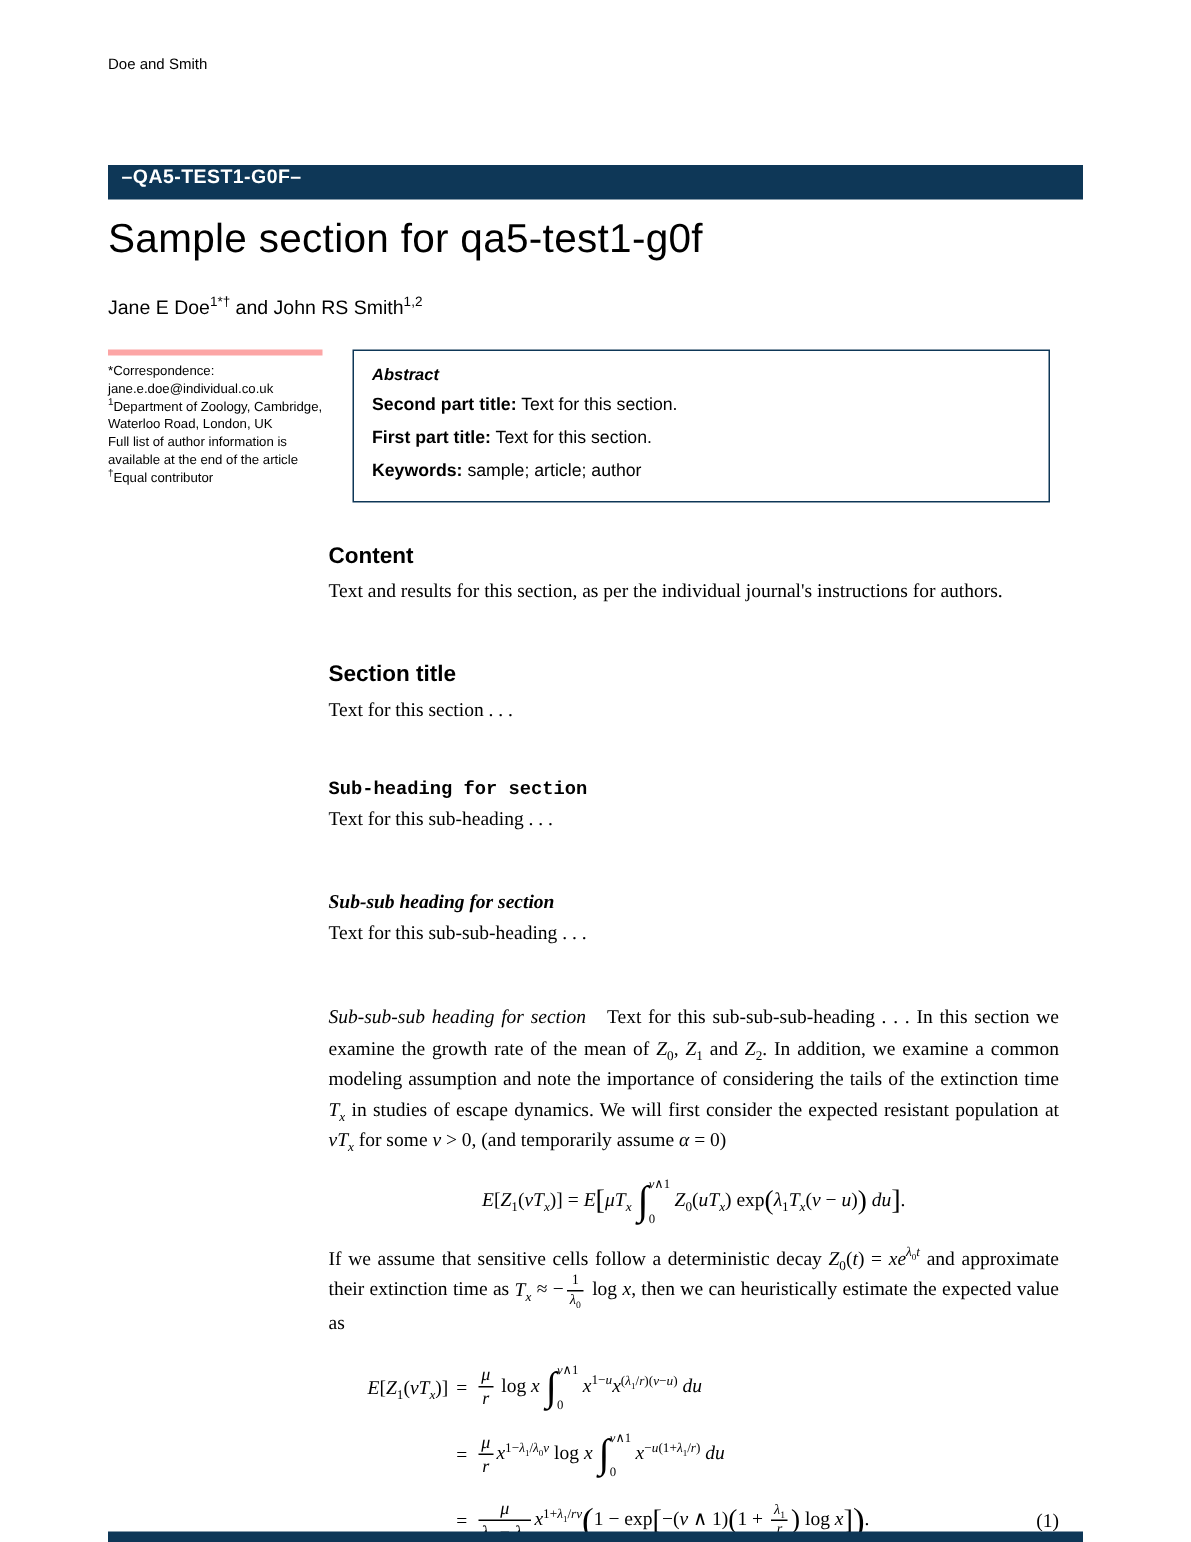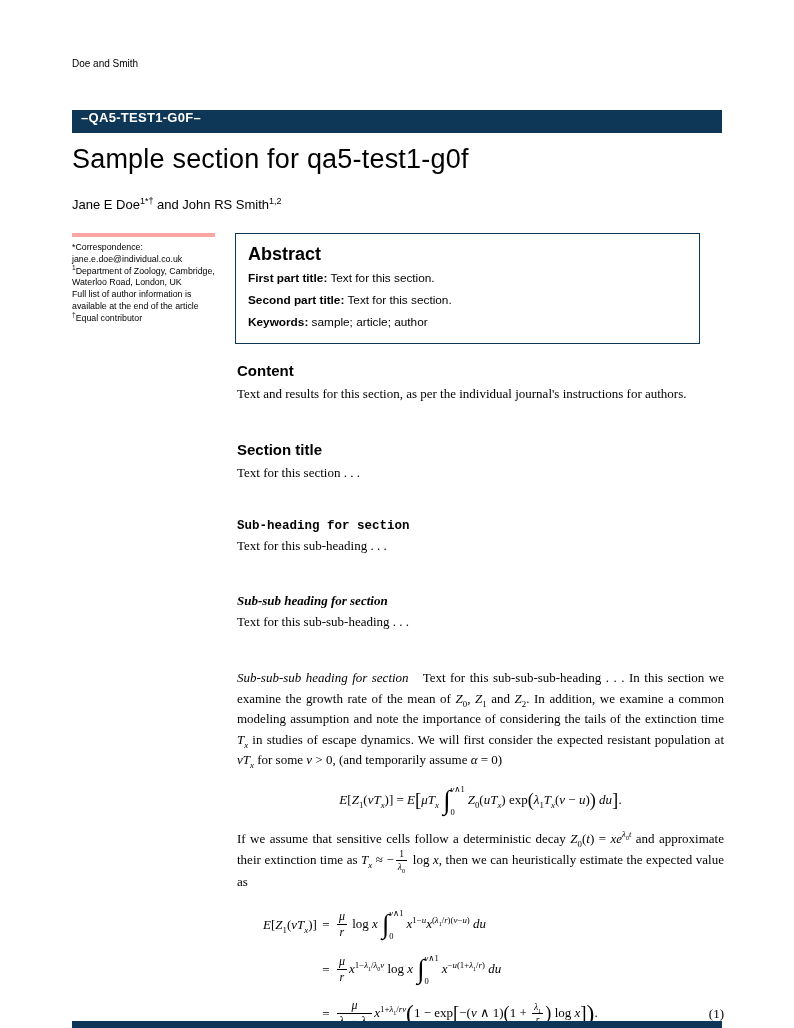--- a/index.html
+++ b/index.html
@@ -4,21 +4,21 @@
 <style>
   :root { --navy: #0e3757; }
   * { margin:0; padding:0; box-sizing:border-box; }
   html,body { background:#ffffff; }
   body {
     width:794px; height:1028px; position:relative; overflow:hidden;
     font-family:"Liberation Serif","DejaVu Serif",serif; color:#000;
   }
   .running-head {
     position:absolute; left:72px; top:38px;
-    font-family:"Liberation Sans","DejaVu Sans",sans-serif; font-size:10px;margin-top:20px;
+    font-family:"Liberation Sans","DejaVu Sans",sans-serif; font-size:10px;
   }
   .banner {
     position:absolute; left:72px; top:110px; width:650px; height:23px;
     background:var(--navy); color:#fff; display:flex; align-items:flex-start;
     padding-left:9px; font-family:"Liberation Sans","DejaVu Sans",sans-serif;
     font-weight:bold; font-size:13px; letter-spacing:0.3px;
   }
   .page-title {
     position:absolute; left:72px; top:144px;
     font-family:"Liberation Sans","DejaVu Sans",sans-serif;
@@ -36,24 +36,24 @@
     font-size:8.8px; line-height:1.34;
   }
   .sidebar sup { font-size:6.5px; line-height:0; }
   .sidebar .email { color:#000; text-decoration:none; display:block; }
   .sidebar .block { margin:0; }
   .abstract-box {
     position:absolute; left:235px; top:233px; width:465px;
     border:1px solid var(--navy); padding:10px 12px 12px;
     font-family:"Liberation Sans","DejaVu Sans",sans-serif;
   }
-  .abstract-heading { font-size:18px; font-weight:bold; margin-bottom:5px; }
+  .abstract-heading { font-size:11px; font-weight:bold; margin-bottom:5px;font-style:italic; }
   .abstract-line { font-size:11.8px; margin-top:6px; line-height:1.35; }
   .abs-label { font-weight:bold; }
-  .main { position:absolute; left:237px; top:362px; width:487px; }
+  .main { position:absolute; left:219px; top:362px; width:487px; }
   .h-section {
     font-family:"Liberation Sans","DejaVu Sans",sans-serif;
     font-weight:bold; font-size:15px; margin-bottom:5px;
   }
   .h-sub {
     font-family:Liberation Mono, monospace;
     font-weight:bold; font-size:12.5px; margin-bottom:3px;
   }
   .h-subsub { font-style:italic; font-size:13px; margin-bottom:3px; }
   .para { font-size:13px; line-height:1.58; text-align:justify; }
@@ -114,25 +114,25 @@
   <div class="block">*Correspondence:</div>
   <a class="email" href="#">jane.e.doe@individual.co.uk</a>
   <div class="block"><sup>1</sup>Department of Zoology, Cambridge, Waterloo Road, London, UK</div>
   <div class="block">Full list of author information is available at the end of the article</div>
   <div class="block"><sup>†</sup>Equal contributor</div>
 </aside>
 
 <section class="abstract-box">
   <div class="abstract-heading">Abstract</div>
   <div class="abstract-line">
+    <span class="abs-label">Second part title:</span>
+    <span>Text for this section.</span>
+  </div>
+  <div class="abstract-line">
     <span class="abs-label">First part title:</span>
-    <span>Text for this section.</span>
-  </div>
-  <div class="abstract-line">
-    <span class="abs-label">Second part title:</span>
     <span>Text for this section.</span>
   </div>
   <div class="abstract-line">
     <span class="abs-label">Keywords:</span>
     <span>sample; article; author</span>
   </div>
 </section>
 
 <main class="main">
   <h2 class="h-section">Content</h2>

